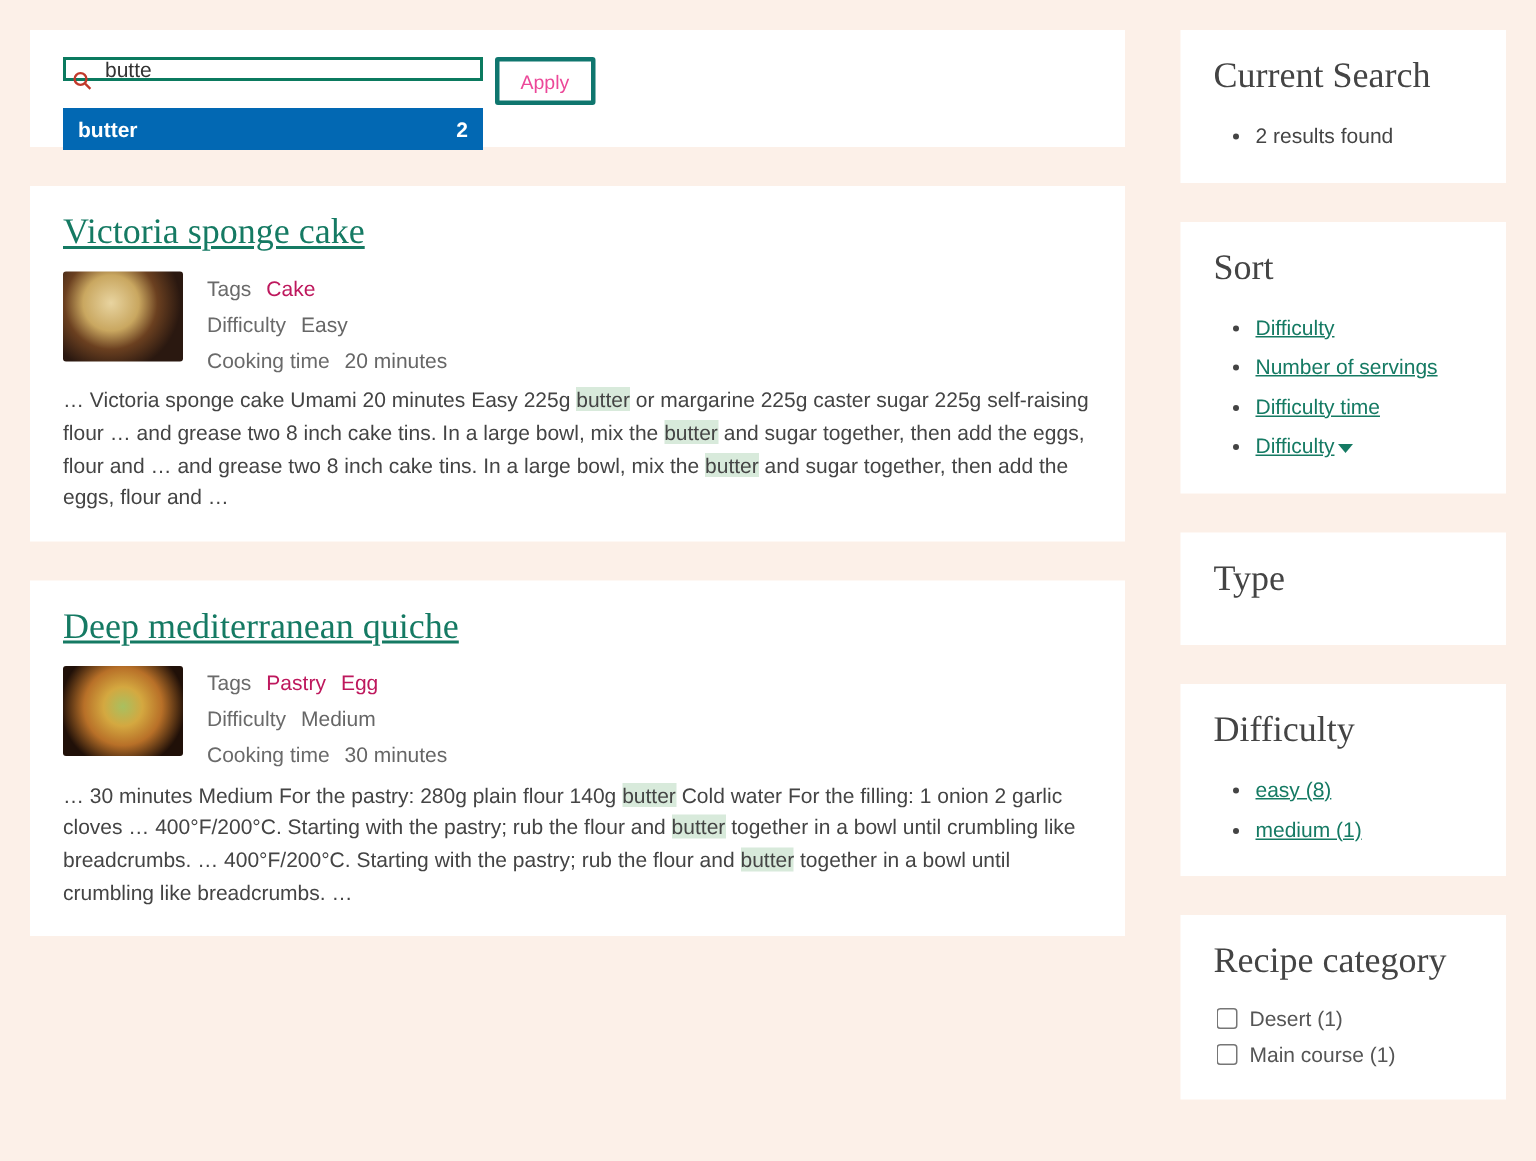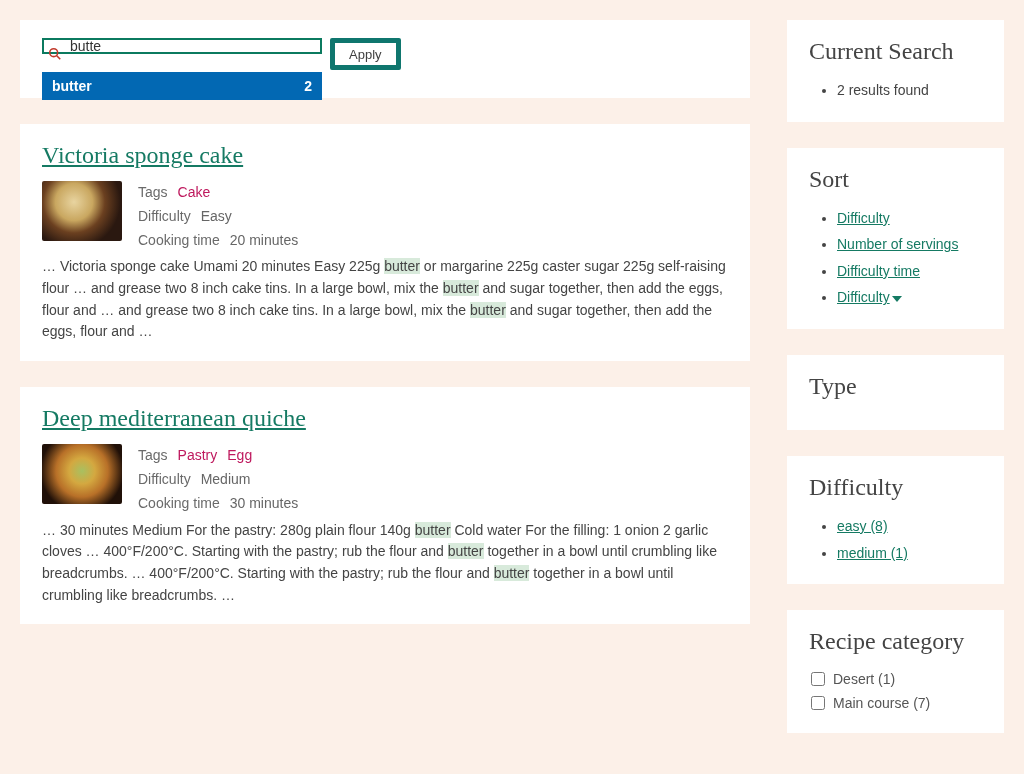--- a/index.html
+++ b/index.html
@@ -61,23 +61,23 @@
       position: absolute;
       left: 6px;
       top: 50%;
       transform: translateY(-50%);
       width: 14px;
       height: 14px;
     }
     .apply-btn {
       height: 32px;
       padding: 0 14px;
-      border: 5px solid #0f766e;
+      border: 3px solid #0f766e;
       background: #fff;
-      color: #404040;
+      color: #ec4899;
       font-size: 13px;
       cursor: pointer;
       border-radius: 2px;
     }
     .autocomplete {
       position: absolute;
       left: 22px;
       top: 52px;
       width: 280px;
       background: #0268b3;
@@ -285,17 +285,17 @@
     </div>
 
     <div class="card">
       <h2>Recipe category</h2>
       <div class="checkbox-row">
         <input type="checkbox" style="">
         <label>Desert (1)</label>
       </div>
       <div class="checkbox-row">
         <input type="checkbox" style="">
-        <label>Main course (7)</label>
+        <label>Main course (1)</label>
       </div>
     </div>
   </div>
 </div>
 
 </body></html>

